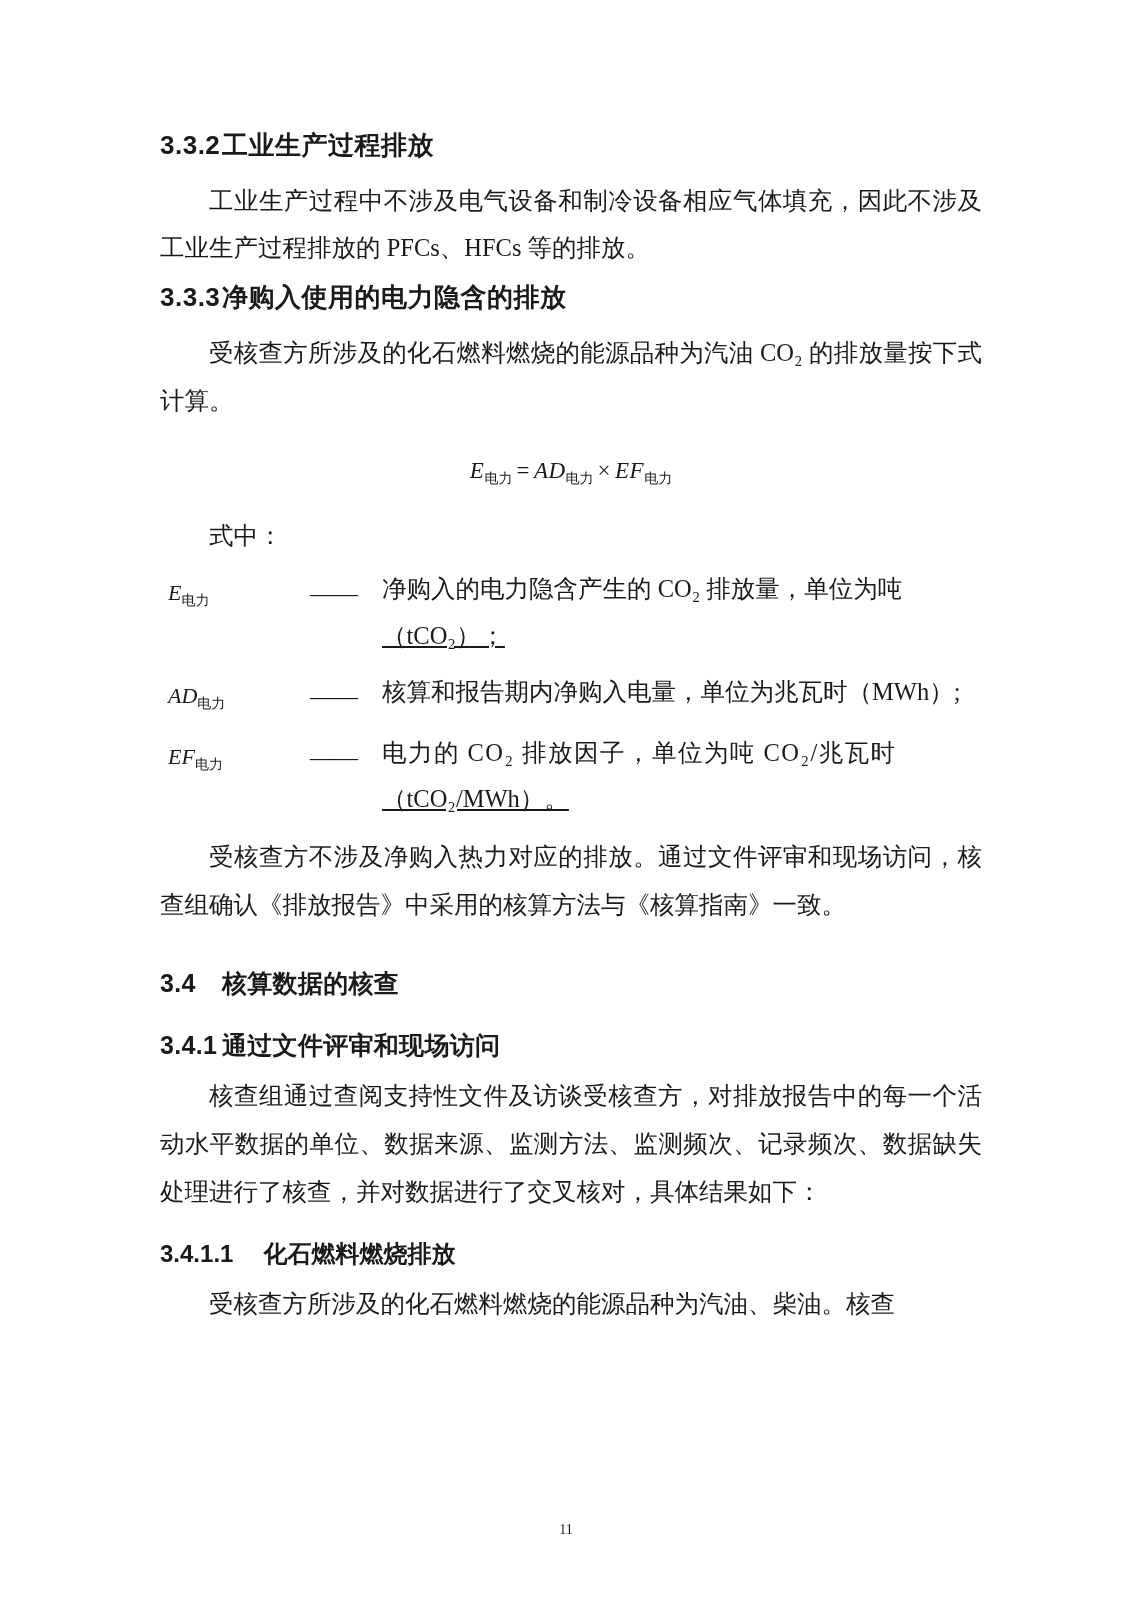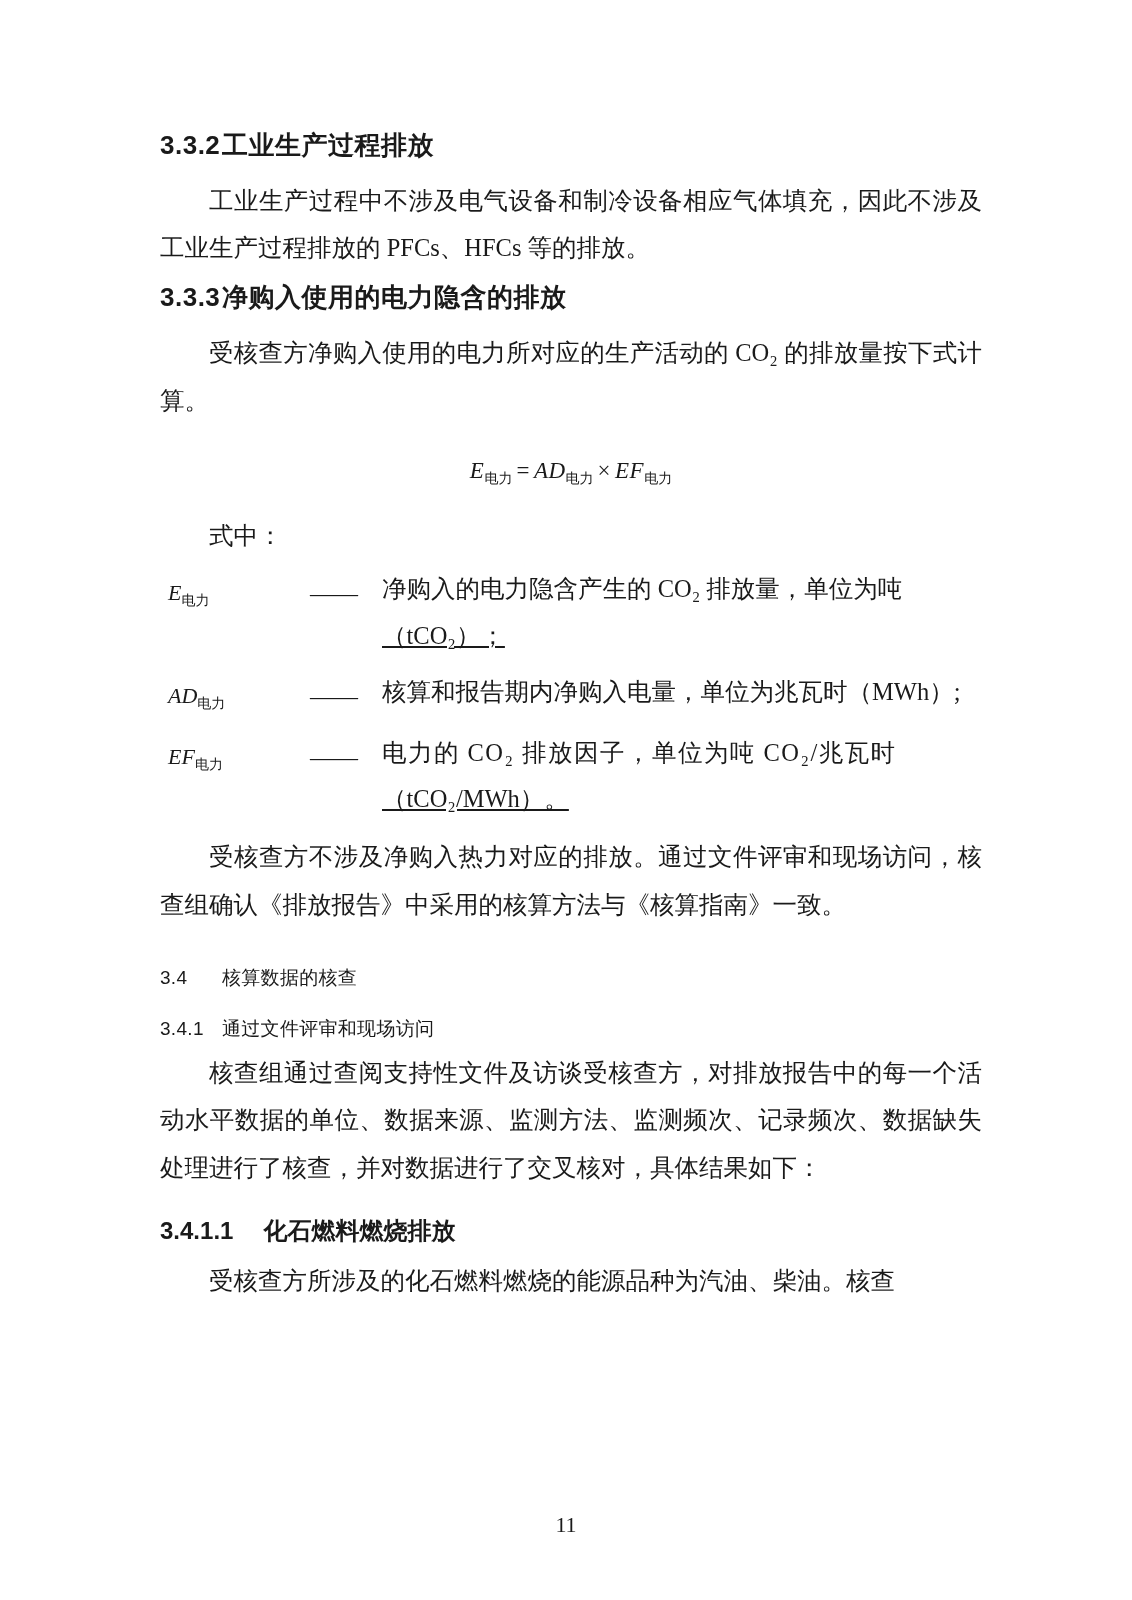--- a/index.html
+++ b/index.html
@@ -23,22 +23,22 @@
   }
   h2.heading-2 {
     font-family: "Liberation Sans", "DejaVu Sans", sans-serif;
     font-size: 26px;
     font-weight: bold;
     margin: 0 0 6px 0;
     letter-spacing: 0.5px;
   }
   h3.heading-3 {
     font-family: "Liberation Sans", "DejaVu Sans", sans-serif;
-    font-size: 19px;
-    font-weight: normal;
+    font-size: 25px;
+    font-weight: bold;
     margin: 14px 0 2px 0;
     letter-spacing: 0.3px;
   }
   h4.heading-4 {
     font-family: "Liberation Sans", "DejaVu Sans", sans-serif;
     font-size: 24px;
     font-weight: bold;
     margin: 16px 0 2px 0;
   }
   .heading-num {
@@ -124,21 +124,21 @@
   }
   .spaced {
     letter-spacing: 0.06em;
   }
   .page-number {
     position: absolute;
     left: 0;
     right: 0;
     bottom: 62px;
     text-align: center;
-    font-size: 22px;
+    font-size: 14px;
     font-family: "Liberation Serif", "DejaVu Serif", serif;
     color: #1a1a1a;
   }
   .gap-md { height: 16px; }
 </style>
 </head>
 <body>
 
 <div class="page">
   <div class="doc-body">
@@ -146,21 +146,21 @@
     <h2 class="heading-2">
       <span class="heading-num">3.3.2</span><span>工业生产过程排放</span>
     </h2>
 
     <p class="para">工业生产过程中不涉及电气设备和制冷设备相应气体填充，因此不涉及工业生产过程排放的 PFCs、HFCs 等的排放。</p>
 
     <h2 class="heading-2">
       <span class="heading-num">3.3.3</span><span>净购入使用的电力隐含的排放</span>
     </h2>
 
-    <p class="para">受核查方净购入使用的电力所对应的生产活动的 CO₂ 的排放量按下式计算。</p>
+    <p class="para">受核查方所涉及的化石燃料燃烧的能源品种为汽油 CO₂ 的排放量按下式计算。</p>
 
     <div class="formula-block">
       <span class="formula"><span>E</span><span class="sub">电力</span><span class="op">=</span><span>AD</span><span class="sub">电力</span><span class="op">×</span><span>EF</span><span class="sub">电力</span></span>
     </div>
 
     <div class="shizhong">式中：</div>
 
     <div class="deflist">
 
       <div class="defrow">

